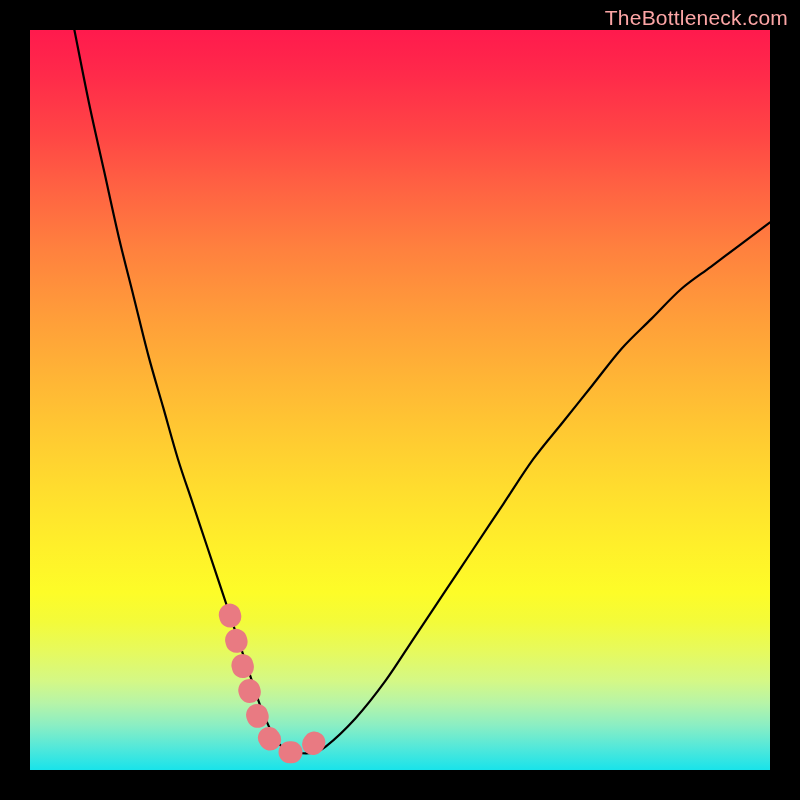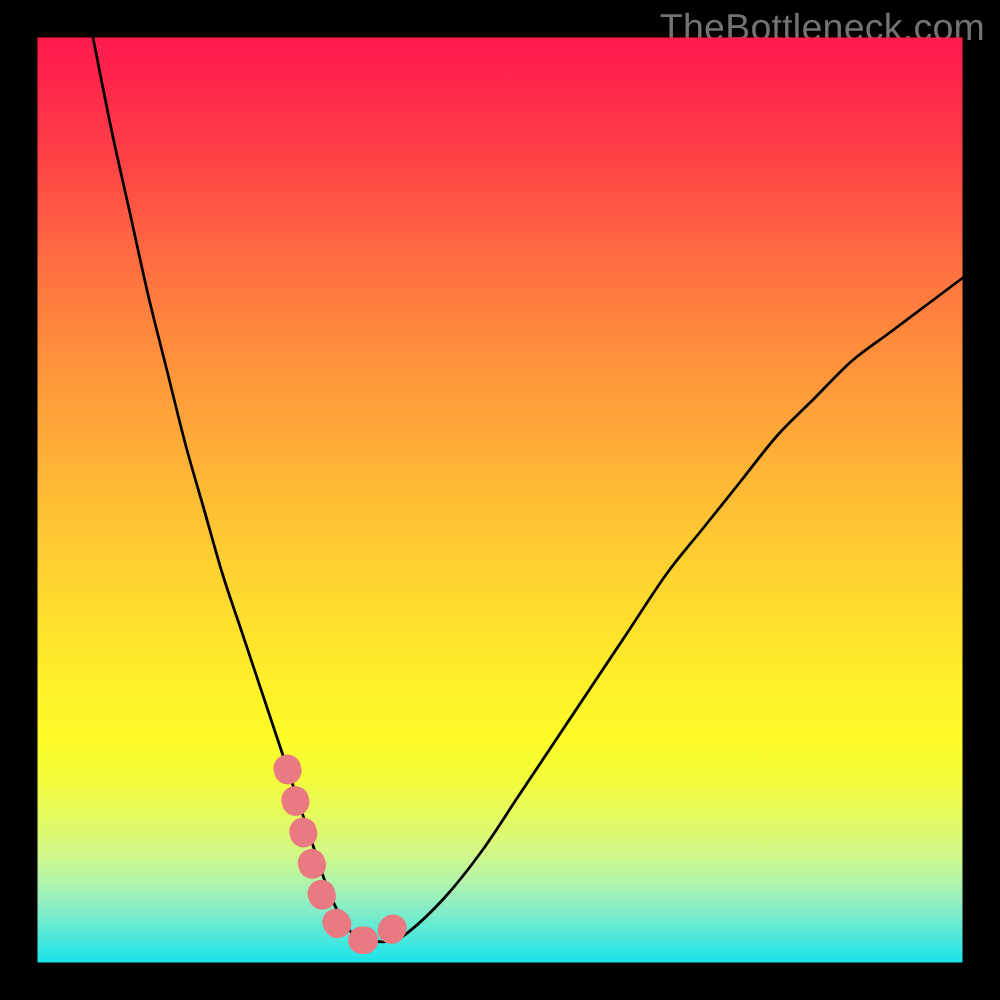--- a/index.html
+++ b/index.html
@@ -41,22 +41,22 @@
       #b6f4a8 91%,
       #8aeec4 94%,
       #52e8da 97%,
       #19e3ea 100%
     );
   }
   .watermark {
     position: absolute;
     top: 6px;
     right: 12px;
-    color: #737373;
-    font-size: 30px;
+    color: #fca5a5;
+    font-size: 21px;
     letter-spacing: 0.2px;
     user-select: none;
   }
   svg.curve {
     position: absolute;
     left: 0;
     top: 0;
     width: 740px;
     height: 740px;
     overflow: visible;

